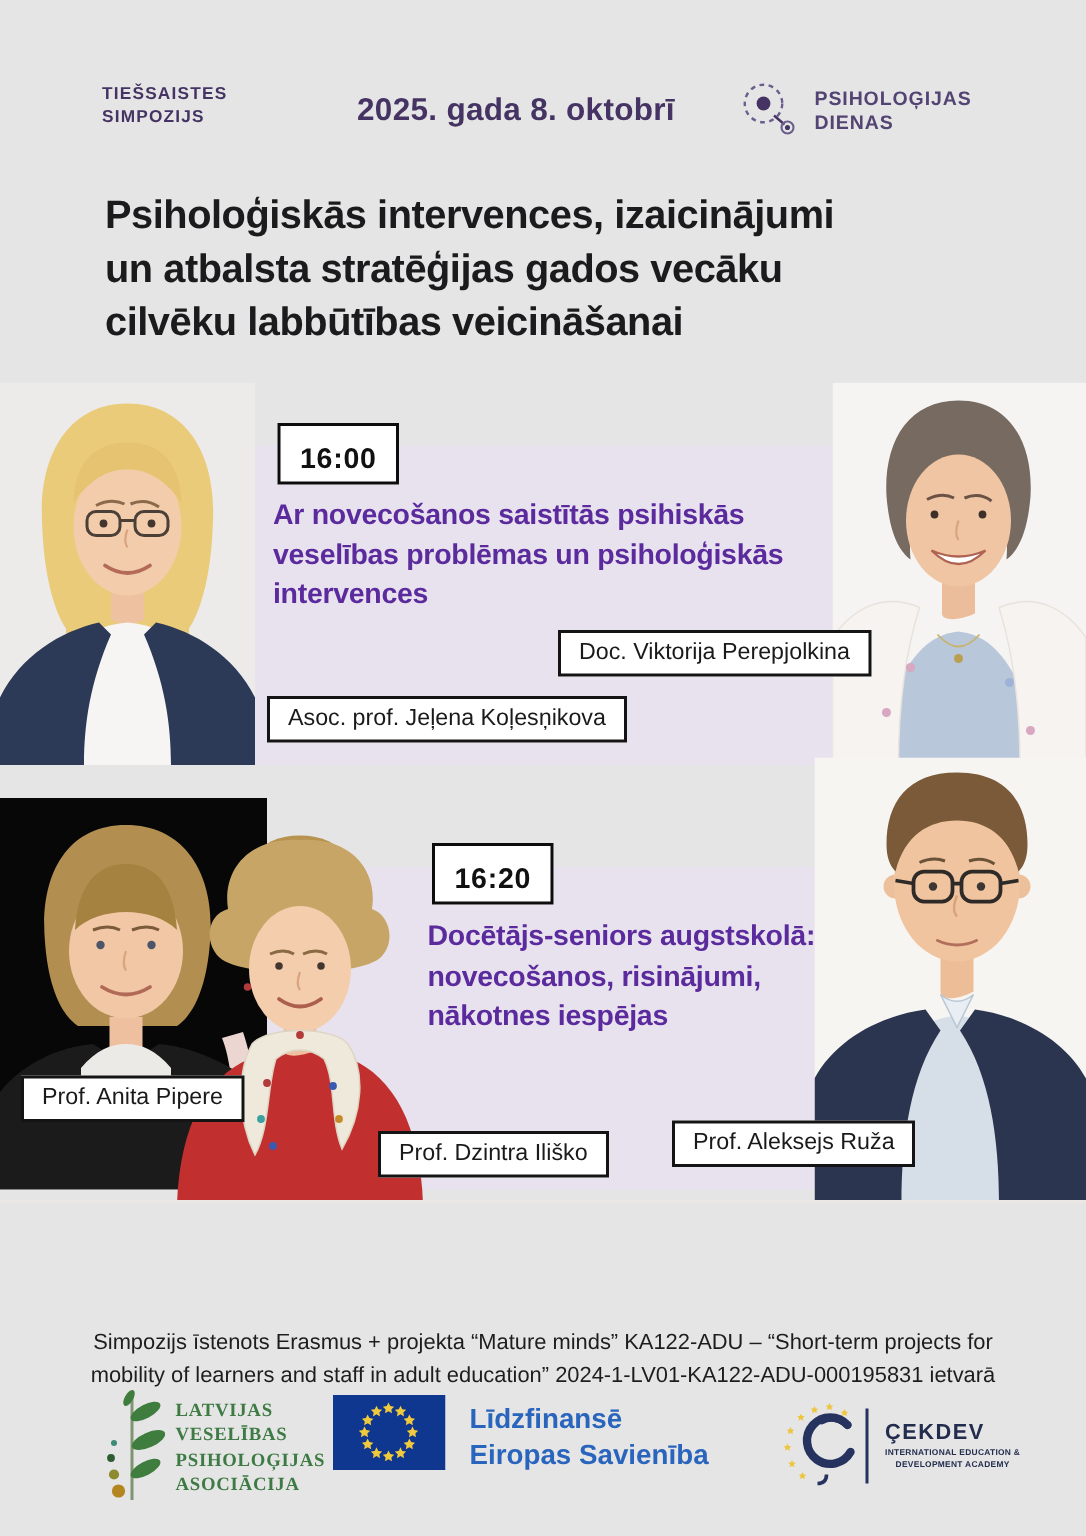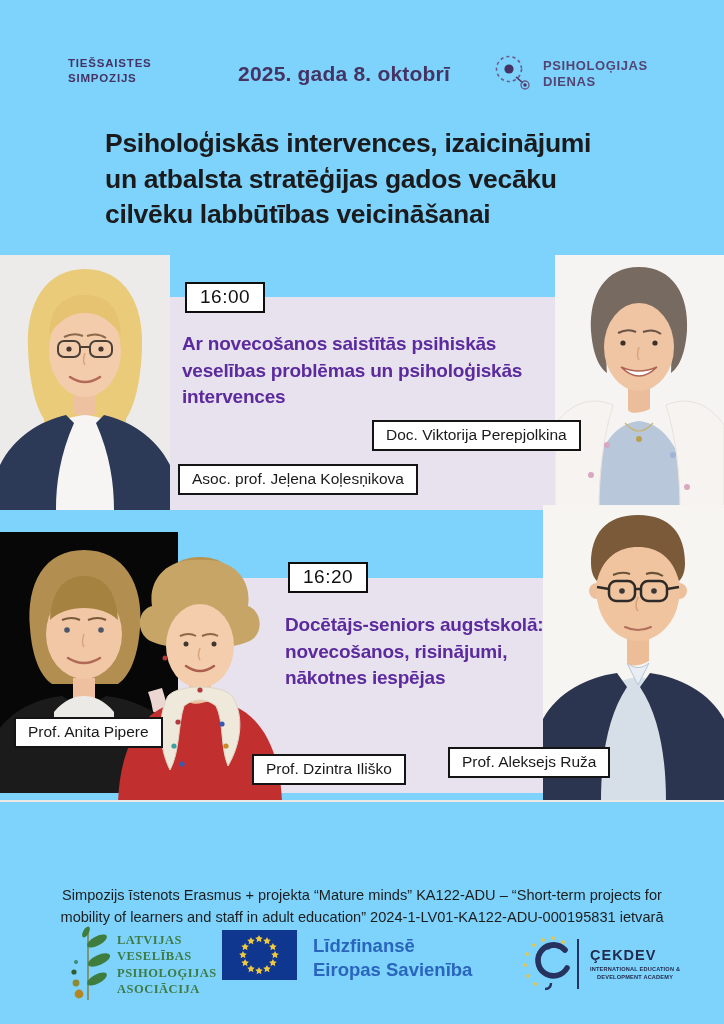--- a/index.html
+++ b/index.html
@@ -1,38 +1,38 @@
 <!DOCTYPE html>
 <html style="--purple-dark: #453463; --accent-purple: #5b2b9d; --lavender: #e8e2ee; --eu-blue: #10378f; --funding-blue: #2a65bd; --lvpa-green: #3e7b44; --cekdev-navy: #222c4e; --star-gold: #f0c93c;"><head>
 <meta charset="utf-8">
 <style>
   html,body{margin:0;padding:0;background:#ffffff;}
   .poster{
-    position:relative;width:724px;height:1024px;background:#7dd3fc;overflow:hidden;
+    position:relative;width:724px;height:1024px;background:#e5e5e5;overflow:hidden;
     font-family:"Liberation Sans",sans-serif;color:#1c1c1e;
   }
   .abs{position:absolute;}
   
   .event-type{left:68px;top:56px;font-size:11.5px;font-weight:700;letter-spacing:.8px;
     line-height:1.3;color:var(--purple-dark,#453463);}
   .date{left:238px;top:62px;font-size:21px;font-weight:600;letter-spacing:.2px;
     color:var(--purple-dark,#453463);}
   .pd-logo{left:494px;top:54px;display:flex;align-items:center;gap:9px;}
   .pd-logo-text{font-size:13px;font-weight:700;letter-spacing:.6px;line-height:1.25;
     color:#544473;}
   
   .main-title{left:70px;top:126px;font-size:26.5px;font-weight:800;line-height:1.34;
     letter-spacing:-0.3px;color:#1b1b1d;}
-  .main-title div{white-space:nowrap;margin-left:35px;}
+  .main-title div{white-space:nowrap;}
   
   .band{background:var(--lavender,#e8e2ee);}
   .band1{left:170px;top:297px;width:392px;height:213px;}
   .band2{left:85px;top:578px;width:460px;height:215px;}
   .time-badge{background:#fff;border:2.5px solid #0d0d0d;color:#111;
-    font-size:19px;font-weight:400;padding:2px 13px 3px;letter-spacing:.5px;z-index:6;}
+    font-size:19px;font-weight:700;padding:12px 13px 3px;letter-spacing:.5px;z-index:6;}
   .badge1{left:185px;top:282px;}
   .badge2{left:288px;top:562px;}
   .session-title{color:var(--accent-purple,#5b2b9d);font-size:19px;font-weight:800;
     line-height:1.4;letter-spacing:-0.2px;z-index:6;}
   .session-title div{white-space:nowrap;}
   .stitle1{left:182px;top:331px;}
   .stitle2{left:285px;top:612px;}
   .name-tag{background:#fff;border:2px solid #141414;color:#1a1a1a;font-size:15.5px;
     font-weight:500;padding:4px 12px 5px;white-space:nowrap;z-index:7;}
   .tag-s1a{left:372px;top:420px;}

